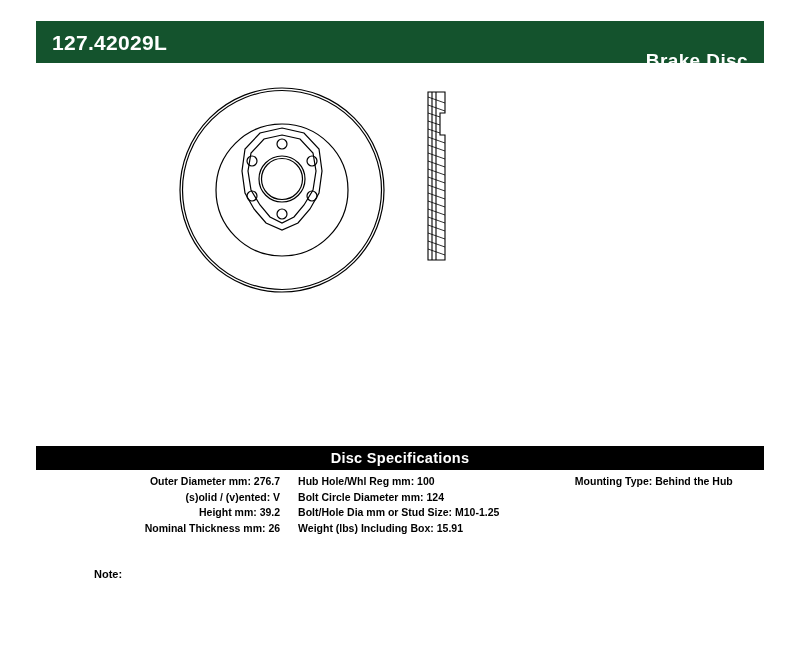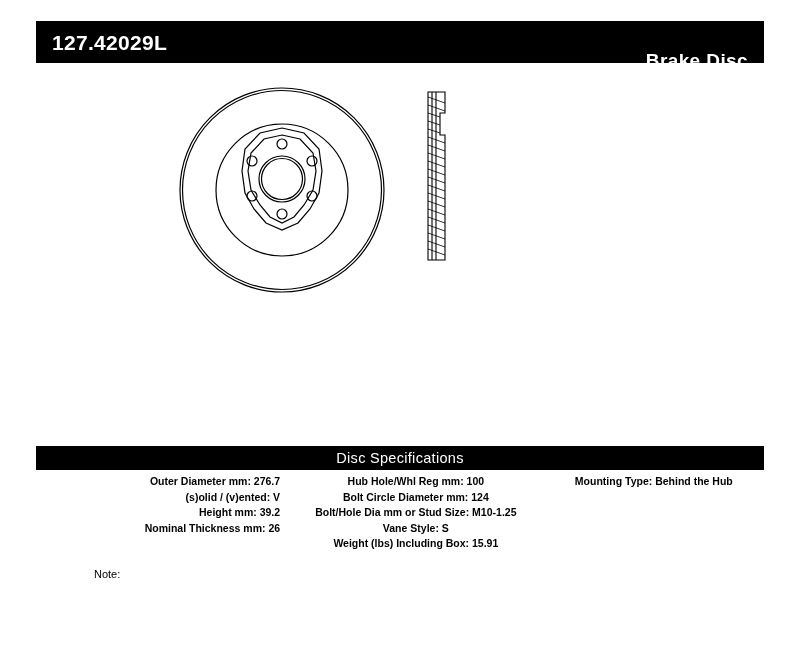--- a/index.html
+++ b/index.html
@@ -16,21 +16,21 @@
     overflow: hidden;
   }
 
   
   .header-bar {
     position: absolute;
     left: 36px;
     top: 21px;
     width: 728px;
     height: 42px;
-    background: #000000;
+    background: #14532d;
     display: flex;
     align-items: center;
     justify-content: space-between;
     box-sizing: border-box;
     padding: 0 16px;
   }
   .part-number {
     color: #ffffff;
     font-size: 21px;
     font-weight: bold;
@@ -70,21 +70,21 @@
     width: 728px;
     height: 24px;
     background: #000000;
     display: flex;
     align-items: center;
     justify-content: center;
   }
   .spec-title {
     color: #ffffff;
     font-size: 14.5px;
-    font-weight: normal;
+    font-weight: bold;
     letter-spacing: 0.3px;
     line-height: 1;
   }
 
   .spec-columns {
     position: absolute;
     left: 36px;
     top: 474px;
     width: 728px;
     display: flex;
@@ -93,21 +93,21 @@
   .spec-col {
     box-sizing: border-box;
   }
   .spec-col.left {
     width: 36%;
     text-align: right;
     padding-right: 18px;
   }
   .spec-col.mid {
     width: 34%;
-    text-align: center;
+    text-align: left;
     padding-right: 12px;
   }
   .spec-col.right {
     width: 30%;
     text-align: center;
     padding-right: 2px;
   }
   .spec-row {
     font-size: 10.5px;
     font-weight: bold;
@@ -121,21 +121,21 @@
     left: 36px;
     top: 569px;
     width: 728px;
     height: 40px;
   }
   .note-label {
     position: absolute;
     left: 58px;
     top: 0;
     font-size: 11px;
-    font-weight: normal;
+    font-weight: bold;
     line-height: 1;
   }
   .note-text {
     position: absolute;
     left: 110px;
     top: 0;
     font-size: 11px;
     font-weight: bold;
     line-height: 1;
   }
@@ -240,21 +240,20 @@
   <div class="spec-col left">
     <div class="spec-row">Outer Diameter mm: 276.7</div>
     <div class="spec-row">(s)olid / (v)ented: V</div>
     <div class="spec-row">Height mm: 39.2</div>
     <div class="spec-row">Nominal Thickness mm: 26</div>
   </div>
   <div class="spec-col mid">
     <div class="spec-row">Hub Hole/Whl Reg mm: 100</div>
     <div class="spec-row">Bolt Circle Diameter mm: 124</div>
     <div class="spec-row">Bolt/Hole Dia mm or Stud Size: M10-1.25</div>
-    <div class="spec-row">Vane Style: S</div>
     <div class="spec-row">Weight (lbs) Including Box: 15.91</div>
   </div>
   <div class="spec-col right">
     <div class="spec-row">Mounting Type: Behind the Hub</div>
   </div>
 </div>
 
 <div class="note-area">
   <div class="note-label">Note:</div>
   <div class="note-text"></div>

